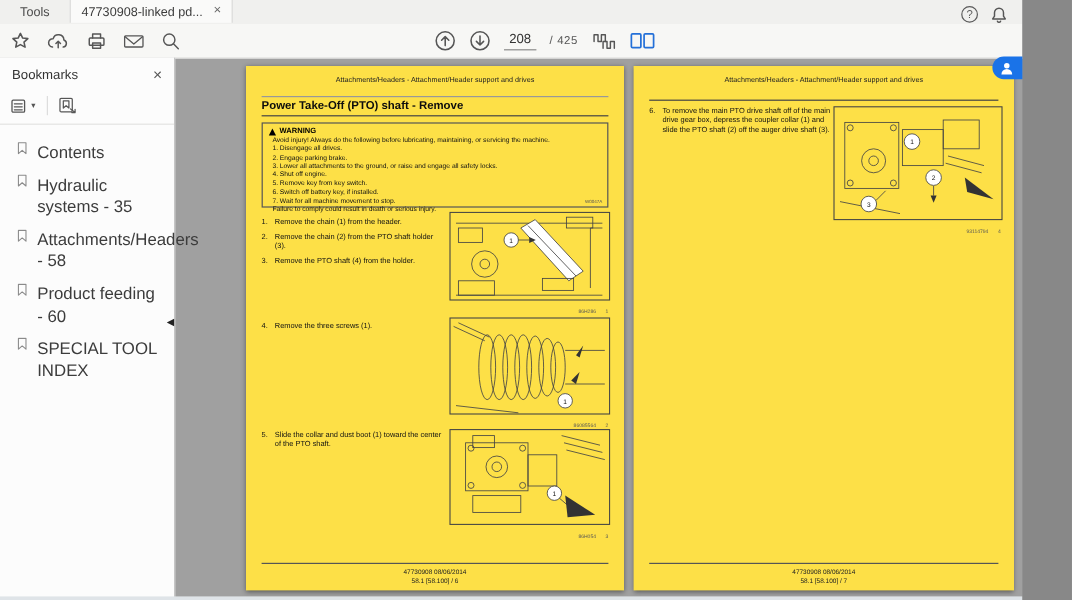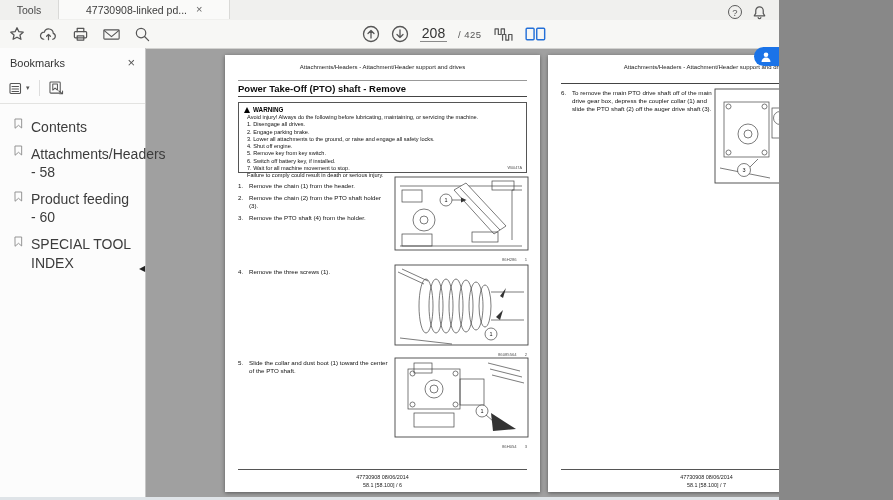--- a/index.html
+++ b/index.html
@@ -1,55 +1,55 @@
 <!DOCTYPE html>
 <html><head>
 <meta charset="utf-8">
 <style>
   html,body{margin:0;padding:0;background:#888;}
-  .app{position:relative;width:779px;height:500px;background:#a0a0a0;overflow:hidden;
+  .app{position:relative;width:852px;height:500px;background:#a0a0a0;overflow:hidden;
        font-family:"Liberation Sans",sans-serif;-webkit-font-smoothing:antialiased;}
   
   .tabbar{position:absolute;top:0;left:0;right:0;height:20px;background:#f0f0ee;}
   .tab-tools{position:absolute;left:0;top:0;width:58px;height:20px;line-height:20px;text-align:center;
              font-size:10.5px;color:#4a4a4a;cursor:default;}
-  .tab-doc{position:absolute;left:58px;top:0;height:19px;padding:0 27px;background:#fafaf9;
+  .tab-doc{position:absolute;left:58px;top:0;height:19px;padding:0 9px;background:#fafaf9;
            border-left:1px solid #d9d9d7;border-right:1px solid #d9d9d7;
            display:flex;align-items:center;gap:9px;font-size:10.5px;color:#3c3c3c;}
   .tab-close{font-size:11px;color:#666;line-height:1;}
   .help-btn{position:absolute;right:37px;top:5px;width:14px;height:14px;border:1.3px solid #5a5a5a;
             border-radius:50%;font-size:9.5px;color:#5a5a5a;text-align:center;line-height:14px;box-sizing:border-box;}
   .bell{position:absolute;right:12px;top:5px;}
   
   .toolbar{position:absolute;top:20px;left:0;right:0;height:28px;background:#f7f7f5;border-bottom:1px solid #d2d2d0;}
   .tb-left{position:absolute;left:9px;top:0;height:28px;display:flex;align-items:center;gap:14px;}
   .tb-center{position:absolute;left:362px;top:0;height:28px;display:flex;align-items:center;gap:11px;}
   .pagebox{width:27px;height:15px;border-bottom:1px solid #8a8a8a;background:transparent;
-           font-size:14px;text-align:center;line-height:15px;color:#333;}
+           font-size:11px;text-align:center;line-height:15px;color:#333;}
   .pagetotal{font-size:9.5px;color:#555;letter-spacing:.5px;}
   .ic{stroke:#565656;fill:none;stroke-width:1.3;stroke-linecap:round;stroke-linejoin:round;}
   .ic-blue{stroke:#2470d8;fill:none;stroke-width:1.5;}
   .pill{position:absolute;right:-13px;top:27px;width:38px;height:19px;border-radius:10px;background:#1a73e8;
         display:flex;align-items:center;padding-left:6px;box-sizing:border-box;z-index:9;}
   
   .sidebar{position:absolute;left:0;top:48px;width:146px;bottom:0;background:#fcfcfc;
            border-right:1px solid #c6c6c6;box-sizing:border-box;}
   .sb-head{display:flex;align-items:center;justify-content:space-between;padding:8px 10px 6px 10px;
            font-size:11px;color:#333;}
   .sb-close{font-size:13px;color:#555;line-height:1;}
   .sb-tools{display:flex;align-items:center;gap:9px;padding:5px 9px 7px 9px;border-bottom:1px solid #e3e3e1;}
   .sb-sep{width:1px;height:16px;background:#ddd;}
   .caret{font-size:7px;color:#555;margin-left:2px;}
   .sb-list{padding:9px 0 0 0;}
   .sb-item{display:flex;gap:8px;align-items:flex-start;padding:4.5px 8px 4.5px 14px;
            font-size:14px;color:#3c3c3c;line-height:1.3;cursor:default;}
   .sb-item svg{flex-shrink:0;margin-top:.5px;}
   .collapse{position:absolute;left:139px;top:264px;font-size:8px;color:#222;z-index:5;}
   
-  .page{position:absolute;background:#ffffff;box-shadow:0 1px 4px rgba(0,0,0,.45);margin-left:20px;}
+  .page{position:absolute;background:#fde047;box-shadow:0 1px 4px rgba(0,0,0,.45);}
   #pageL{left:205px;top:55px;width:315px;height:437px;}
   #pageR{left:528px;top:55px;width:317px;height:437px;}
   .pg-header{position:absolute;top:9px;left:0;right:0;text-align:center;font-size:6px;color:#222;}
   .rule{position:absolute;height:1px;left:13px;right:13px;background:#999;}
   .rule-dark{background:#444;}
   .title{position:absolute;top:28px;left:13px;font-size:9.5px;font-weight:bold;color:#0d0d0d;}
   .warnbox{position:absolute;top:47px;left:13px;right:13px;height:71px;border:1px solid #555;
            padding:3px 5px;box-sizing:border-box;}
   .warnhead{font-size:6.3px;font-weight:bold;color:#000;display:flex;align-items:center;gap:3px;margin-bottom:1px;}
   .warn-tri{width:0;height:0;border-left:3.5px solid transparent;border-right:3.5px solid transparent;
@@ -165,20 +165,26 @@
       <div class="sb-item">
         <svg width="9" height="11" viewBox="0 0 10 12" class="ic" style="stroke:#8a8a8a;stroke-width:1">
             <path d="M1.5 1h7v10L5 8 1.5 11z"></path>
           </svg>
         <span>Contents</span>
       </div>
       <div class="sb-item">
         <svg width="9" height="11" viewBox="0 0 10 12" class="ic" style="stroke:#8a8a8a;stroke-width:1">
             <path d="M1.5 1h7v10L5 8 1.5 11z"></path>
           </svg>
+        <span>Hydraulic systems - 35</span>
+      </div>
+      <div class="sb-item">
+        <svg width="9" height="11" viewBox="0 0 10 12" class="ic" style="stroke:#8a8a8a;stroke-width:1">
+            <path d="M1.5 1h7v10L5 8 1.5 11z"></path>
+          </svg>
         <span>Attachments/Headers - 58</span>
       </div>
       <div class="sb-item">
         <svg width="9" height="11" viewBox="0 0 10 12" class="ic" style="stroke:#8a8a8a;stroke-width:1">
             <path d="M1.5 1h7v10L5 8 1.5 11z"></path>
           </svg>
         <span>Product feeding - 60</span>
       </div>
       <div class="sb-item">
         <svg width="9" height="11" viewBox="0 0 10 12" class="ic" style="stroke:#8a8a8a;stroke-width:1">

